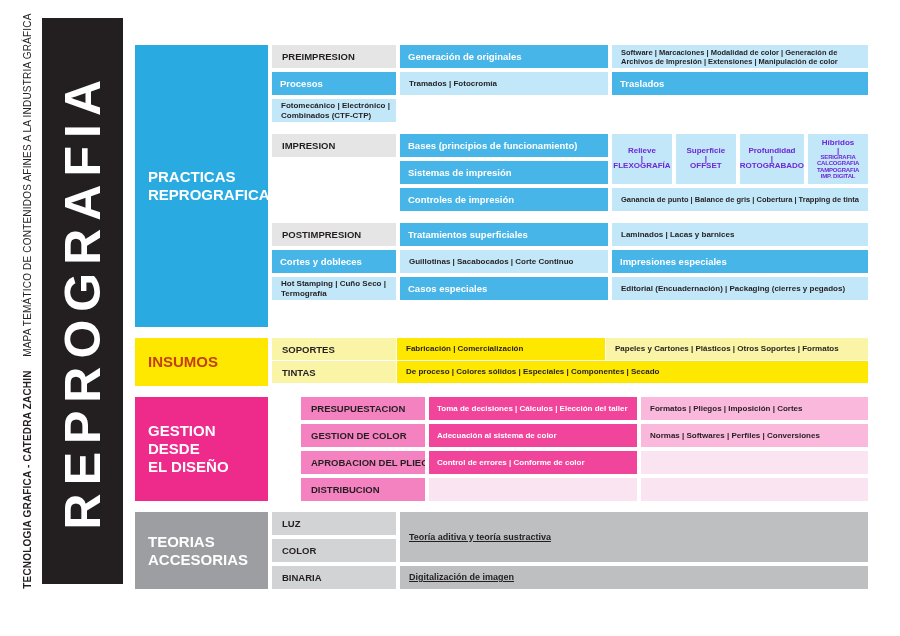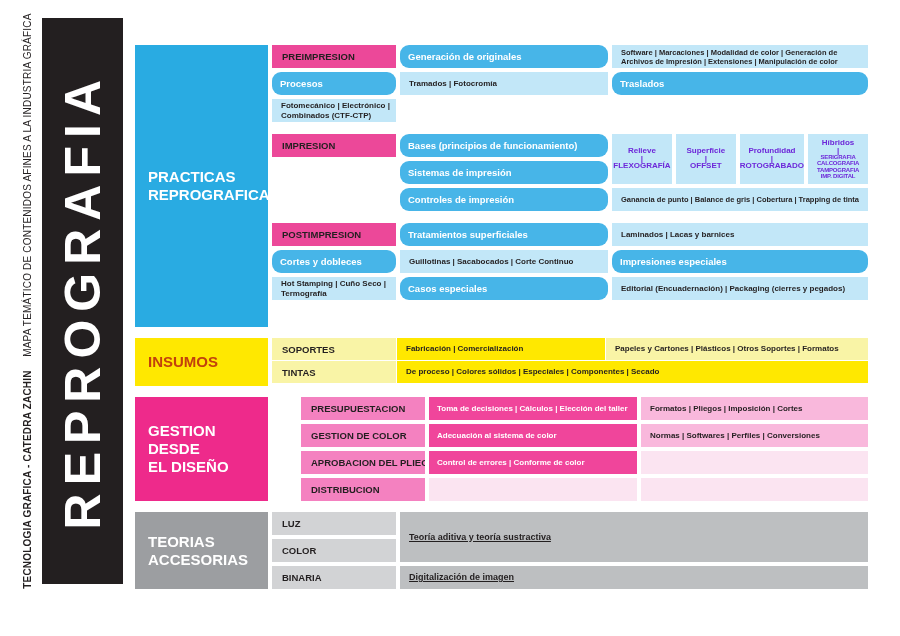--- a/index.html
+++ b/index.html
@@ -30,22 +30,22 @@
 
   
   .section { position:absolute; left:135px; width:733px; display:flex; gap:4px; }
   .sec-left { width:133px; flex:0 0 133px; }
 
   
   #sec-practicas { top:45px; height:282px; }
   .practicas-header { background:#29abe2; }
   .groups { flex:1; display:flex; flex-direction:column; gap:12px; }
   .group { display:grid; grid-template-columns:124px 208px 1fr; gap:4px; grid-auto-rows:23px; }
-  .group .glabel { grid-column:1; grid-row:1 / -1; background:#ec4899; }
-  .cy-topic { background:#47b5e8;border-radius:9px; }
+  .group .glabel { grid-column:1; grid-row:1 / -1; background:#e5e5e5; }
+  .cy-topic { background:#47b5e8; }
   .cy-detail { background:#c2e7f8; }
   .systems { grid-column:3; grid-row:1 / 3; display:grid; grid-template-columns:repeat(4,1fr); gap:4px; }
   .syscell { background:#c2e7f8; display:flex; flex-direction:column; align-items:center;
     justify-content:center; font-weight:bold; color:#6d28d9; text-align:center; line-height:1.1; }
   .sys-top { font-size:8px; }
   .sys-bar { font-size:8px; line-height:0.8; }
   .sys-bottom { font-size:8px; }
   .sys-tiny span { display:block; font-size:6px; line-height:1.05; letter-spacing:-0.2px; }
   .controls-bar { grid-column:3; grid-row:3; background:#c2e7f8; font-size:7.5px; white-space:nowrap; }
   .detail-wrap { white-space:normal; font-size:7.5px; }

